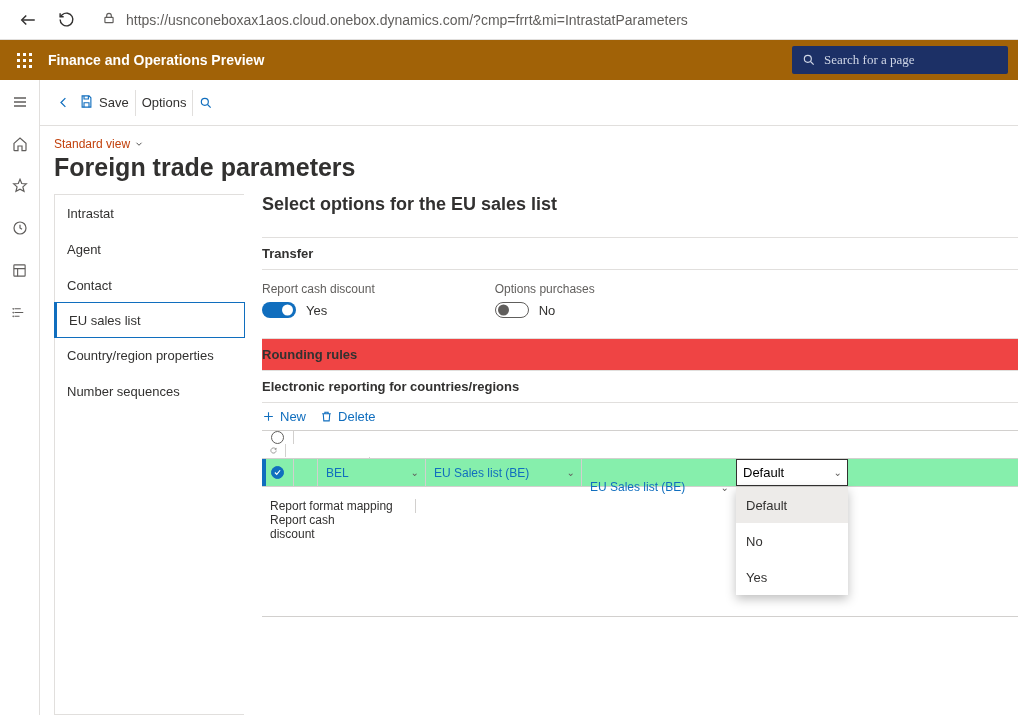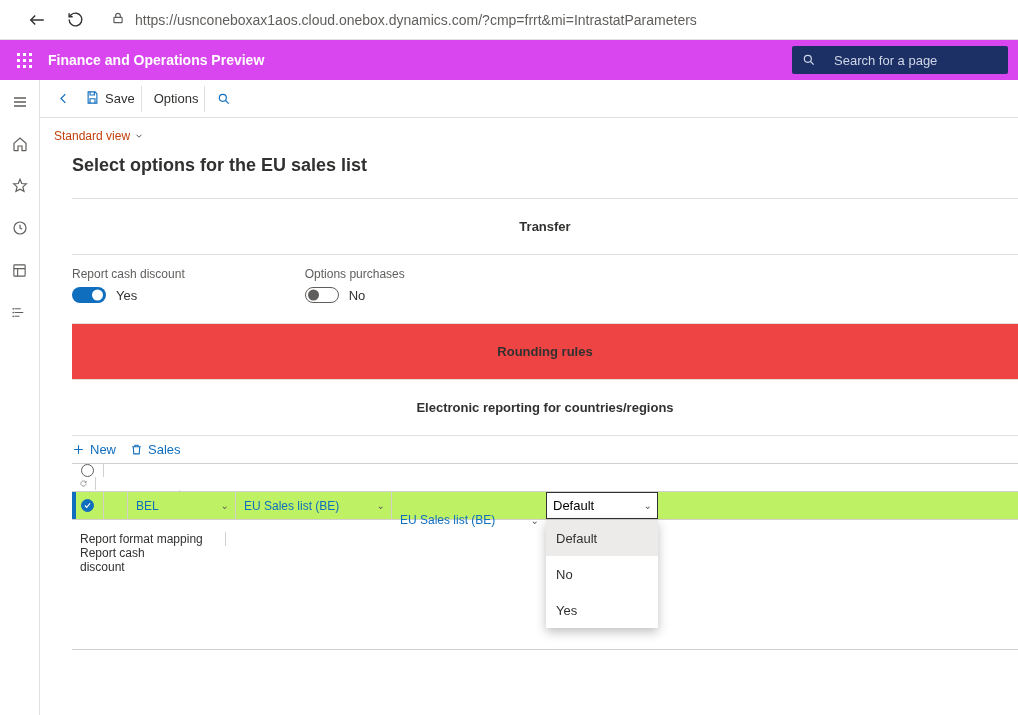--- a/index.html
+++ b/index.html
@@ -1,82 +1,82 @@
 <!DOCTYPE html>
 <html><head>
   <meta charset="utf-8">
   <style>
     * { box-sizing: border-box; margin: 0; padding: 0; }
     body { font-family: "Segoe UI", Arial, sans-serif; font-size: 13px; color: #323130; background: #fff; width: 1018px; height: 715px; overflow: hidden; }
 
     
-    .browser-bar { height: 40px; display: flex; align-items: center; padding: 0 21px; gap: 12px; border-bottom: 1px solid #e1dfdd; }
+    .browser-bar { height: 40px; display: flex; align-items: center; padding: 0 12px; gap: 12px; border-bottom: 1px solid #e1dfdd; }
     .bb-btn { width: 28px; height: 28px; display: flex; align-items: center; justify-content: center; cursor: pointer; border-radius: 4px; }
     .bb-url { flex: 1; display: flex; align-items: center; gap: 10px; font-size: 14px; color: #605e5c; padding-left: 10px; }
     .bb-lock { color: #605e5c; }
 
     
-    .app-bar { height: 40px; background: #d946ef; color: #fff; display: flex; align-items: center; padding: 15px 10px; }
+    .app-bar { height: 40px; background: #a16207; color: #fff; display: flex; align-items: center; padding: 15px 10px; }
     .waffle { width: 28px; height: 28px; display: flex; align-items: center; justify-content: center; cursor: pointer; }
     .app-title { margin-left: 10px; font-size: 14px; font-weight: 600; flex: 1; }
-    .search-box { width: 216px; height: 28px; background: #1c3066; border-radius: 2px; display: flex; align-items: center; padding: 0 10px; gap: 18px; color: #cfd6e6; font-size: 13px; }
+    .search-box { width: 216px; height: 28px; background: #1c3066; border-radius: 2px; display: flex; align-items: center; padding: 0 10px; gap: 8px; color: #cfd6e6; font-size: 13px; font-family: Liberation Serif, serif; }
 
     
     .shell { display: flex; height: calc(715px - 80px); }
 
     
     .rail { width: 40px; border-right: 1px solid #e1dfdd; display: flex; flex-direction: column; align-items: center; padding-top: 8px; gap: 14px; }
     .rail-btn { width: 28px; height: 28px; display: flex; align-items: center; justify-content: center; cursor: pointer; color: #605e5c; }
 
     .main-wrap { flex: 1; display: flex; flex-direction: column; }
 
     
-    .cmd-bar { height: 38px; border-bottom: 1px solid #e1dfdd; display: flex; align-items: center; padding: 0 10px; gap: 6px; }
+    .cmd-bar { height: 46px; border-bottom: 1px solid #e1dfdd; display: flex; align-items: center; padding: 0 10px; }
     .cmd-item { display: flex; align-items: center; gap: 5px; padding: 4px 6px; cursor: pointer; color: #323130; font-size: 13px; border-right: 1px solid #e1dfdd; height: 26px; }
     .cmd-item.last { border-right: none; }
     .cmd-icon { color: #106ebe; }
 
     
     .page-header { padding: 10px 14px 0 14px; }
     .standard-view { font-size: 12px; color: #c2410c; display: inline-flex; align-items: center; gap: 4px; cursor: pointer; }
     .page-title { font-size: 25px; font-weight: 600; margin-top: 2px; }
 
     
     .content { flex: 1; display: flex; padding: 12px 0 0 14px; }
 
     
     .left-tabs { width: 190px; border: 1px solid #e1dfdd; border-right: none; }
     .ltab { height: 36px; display: flex; align-items: center; padding: 0 12px; cursor: pointer; font-size: 13px; color: #323130; }
     .ltab.active { border: 1px solid #106ebe; border-left: 3px solid #106ebe; margin: -1px; background: #fff; font-weight: 400; }
 
     
     .panel { flex: 1; padding: 0 0 0 18px; overflow: hidden; }
     .panel-title { font-size: 18px; font-weight: 700; margin-bottom: 22px; }
-    .section-bar { border-top: 1px solid #e1dfdd; border-bottom: 1px solid #e1dfdd; padding: 20px 0; font-weight: 600; font-size: 13px; text-align: center; }
+    .section-bar { border-top: 1px solid #e1dfdd; border-bottom: 1px solid #e1dfdd; padding: 8px 0; font-weight: 600; font-size: 13px; }
     .section-bar.grey { background: #ef4444; }
     .section-body { padding: 12px 0 20px 0; display: flex; gap: 120px; }
     .field-lbl { font-size: 12px; color: #605e5c; margin-bottom: 6px; }
     .toggle-row { display: flex; align-items: center; gap: 10px; }
     .toggle { width: 34px; height: 16px; border-radius: 10px; position: relative; }
     .toggle.on { background: #106ebe; }
     .toggle.off { background: #fff; border: 1px solid #605e5c; }
     .toggle .knob { position: absolute; width: 11px; height: 11px; border-radius: 50%; top: 50%; transform: translateY(-50%); }
     .toggle.on .knob { background: #fff; right: 3px; }
     .toggle.off .knob { background: #605e5c; left: 2px; }
 
     
     .grid-tools { padding: 6px 0; display: flex; gap: 14px; }
     .tool { display: flex; align-items: center; gap: 5px; color: #106ebe; cursor: pointer; font-size: 13px; }
 
     
     .grid { border-top: 1px solid #d2d0ce; }
     .ghead { display: flex; height: 28px; background: #fff; border-bottom: 1px solid #d2d0ce; flex-direction: column; }
     .gcell { border-right: 1px solid #d2d0ce; display: flex; align-items: center; padding: 0 8px; font-size: 12px; color: #323130; position: relative; }
     .ghead .gcell { font-weight: 400; }
-    .grow-row { display: flex; height: 28px; background: #bef264; border-bottom: 1px solid #d2d0ce; position: relative; }
+    .grow-row { display: flex; height: 28px; background: #86efac; border-bottom: 1px solid #d2d0ce; position: relative; }
     .row-marker { position: absolute; left: 0; top: 0; width: 4px; height: 100%; background: #106ebe; }
     .c-sel { width: 32px; justify-content: center; }
     .c-ref { width: 24px; justify-content: center; }
     .c-country { width: 108px; }
     .c-file { width: 156px; }
     .c-report { width: 154px; margin-top: 28px; }
     .c-discount { width: 112px; }
     .gcell.link { color: #106ebe; }
     .chev-cell { position: absolute; right: 6px; color: #605e5c; font-size: 10px; }
     .sort-arrow { position: absolute; right: 6px; font-size: 11px; color: #605e5c; }
@@ -214,23 +214,32 @@
         </div>
     </div>
 
     <div class="page-header">
       <div class="standard-view">
         <span>Standard view</span>
         <svg width="10" height="10" viewBox="0 0 24 24" fill="none" stroke="#323130" stroke-width="2">
             <path d="M6 9l6 6 6-6"></path>
           </svg>
       </div>
+      <div class="page-title">Foreign trade parameters</div>
     </div>
 
     <div class="content">
+      <div class="left-tabs">
+        <div class="ltab">Intrastat</div>
+        <div class="ltab">Agent</div>
+        <div class="ltab">Contact</div>
+        <div class="ltab active">EU sales list</div>
+        <div class="ltab">Country/region properties</div>
+        <div class="ltab">Number sequences</div>
+      </div>
 
       <div class="panel">
         <div class="panel-title">Select options for the EU sales list</div>
 
         <div class="section-bar">Transfer</div>
         <div class="section-body">
           <div>
             <div class="field-lbl">Report cash discount</div>
             <div class="toggle-row">
               <div class="toggle on">
@@ -258,21 +267,21 @@
           <div class="tool">
             <svg width="13" height="13" viewBox="0 0 24 24" stroke="currentColor" stroke-width="2">
                 <path d="M12 4v16M4 12h16"></path>
               </svg>
             <span>New</span>
           </div>
           <div class="tool">
             <svg width="13" height="13" viewBox="0 0 24 24" fill="none" stroke="currentColor" stroke-width="2">
                 <path d="M4 7h16M9 7V4h6v3M6 7l1 13h10l1-13"></path>
               </svg>
-            <span>Sales</span>
+            <span>Delete</span>
           </div>
         </div>
 
         <div class="grid">
           <div class="ghead">
             <div class="gcell c-sel">
                 <div class="circle"></div>
               </div>
             <div class="gcell c-ref">
               <svg class="refresh-icon" viewBox="0 0 24 24" fill="none" stroke="currentColor" stroke-width="2">

